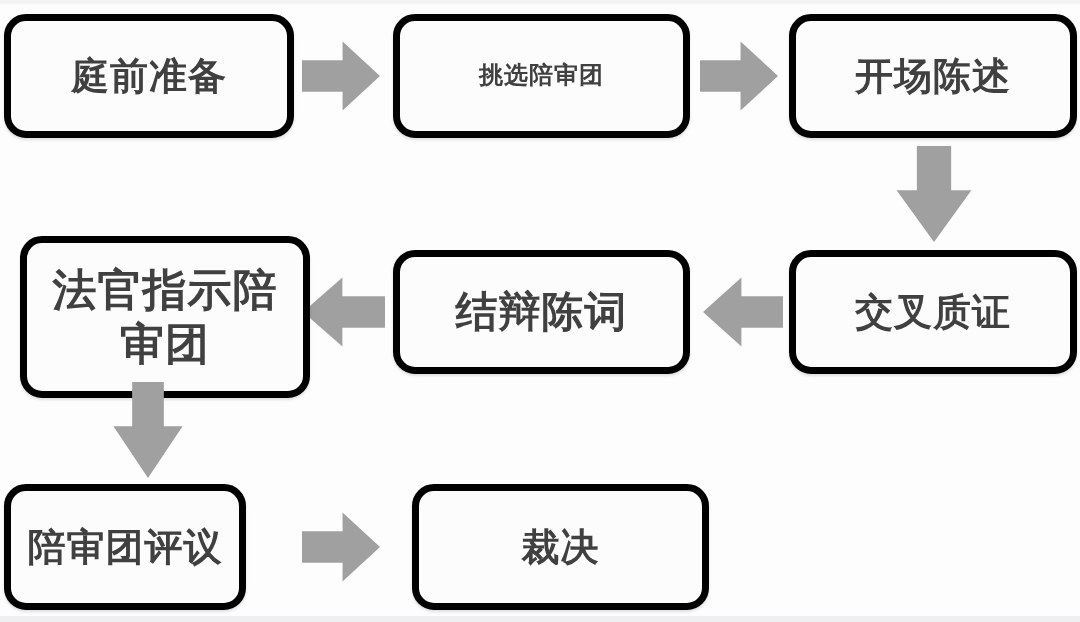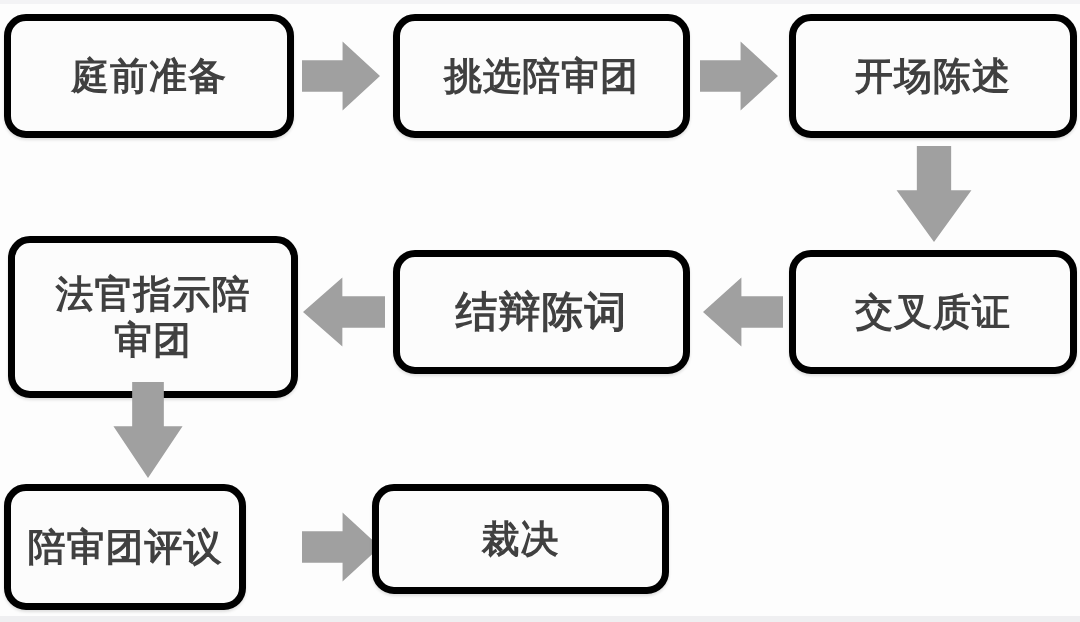--- a/index.html
+++ b/index.html
@@ -74,21 +74,21 @@
 <div id="canvas">
 
   <div class="top-strip"></div>
 
   <div class="node" style="left:4px; top:14px; width:290px; height:124px; font-size:38px;">
     <span class="label">庭前准备</span>
   </div>
 
   <div class="arrow right" style="left:302px; top:40px; width:78px; height:72px;"></div>
 
-  <div class="node" style="left:393px; top:14px; width:297px; height:124px; font-size:38px;">
+  <div class="node" style="left:393px; top:14px; width:297px; height:124px; font-size:24px;">
     <span class="label">挑选陪审团</span>
   </div>
 
   <div class="arrow right" style="left:700px; top:40px; width:78px; height:72px;"></div>
 
   <div class="node" style="left:789px; top:14px; width:288px; height:124px; font-size:38px;border-radius:22px;">
     <span class="label">开场陈述</span>
   </div>
 
   <div class="arrow down" style="left:895px; top:146px; width:78px; height:96px;"></div>
@@ -98,32 +98,32 @@
   </div>
 
   <div class="arrow left" style="left:703px; top:276px; width:80px; height:72px;"></div>
 
   <div class="node" style="left:393px; top:250px; width:297px; height:124px; font-size:42px;">
     <span class="label">结辩陈词</span>
   </div>
 
   <div class="arrow left" style="left:303px; top:276px; width:82px; height:72px;"></div>
 
-  <div class="node" style="left:8px; top:236px; width:290px; height:162px; font-size:38px;">
+  <div class="node" style="left:20px; top:236px; width:290px; height:162px; font-size:44px;">
     <span class="label">法官指示陪
 审团</span>
   </div>
 
   <div class="arrow down" style="left:112px; top:382px; width:72px; height:96px;"></div>
 
   <div class="node" style="left:4px; top:484px; width:242px; height:126px; font-size:38px;">
     <span class="label">陪审团评议</span>
   </div>
 
   <div class="arrow right" style="left:302px; top:511px; width:78px; height:72px;"></div>
 
-  <div class="node" style="left:372px; top:484px; width:297px; height:110px; font-size:38px;">
+  <div class="node" style="left:412px; top:484px; width:297px; height:126px; font-size:38px;">
     <span class="label">裁决</span>
   </div>
 
   <div class="bottom-strip"></div>
 
 </div>
 
 </body></html>

